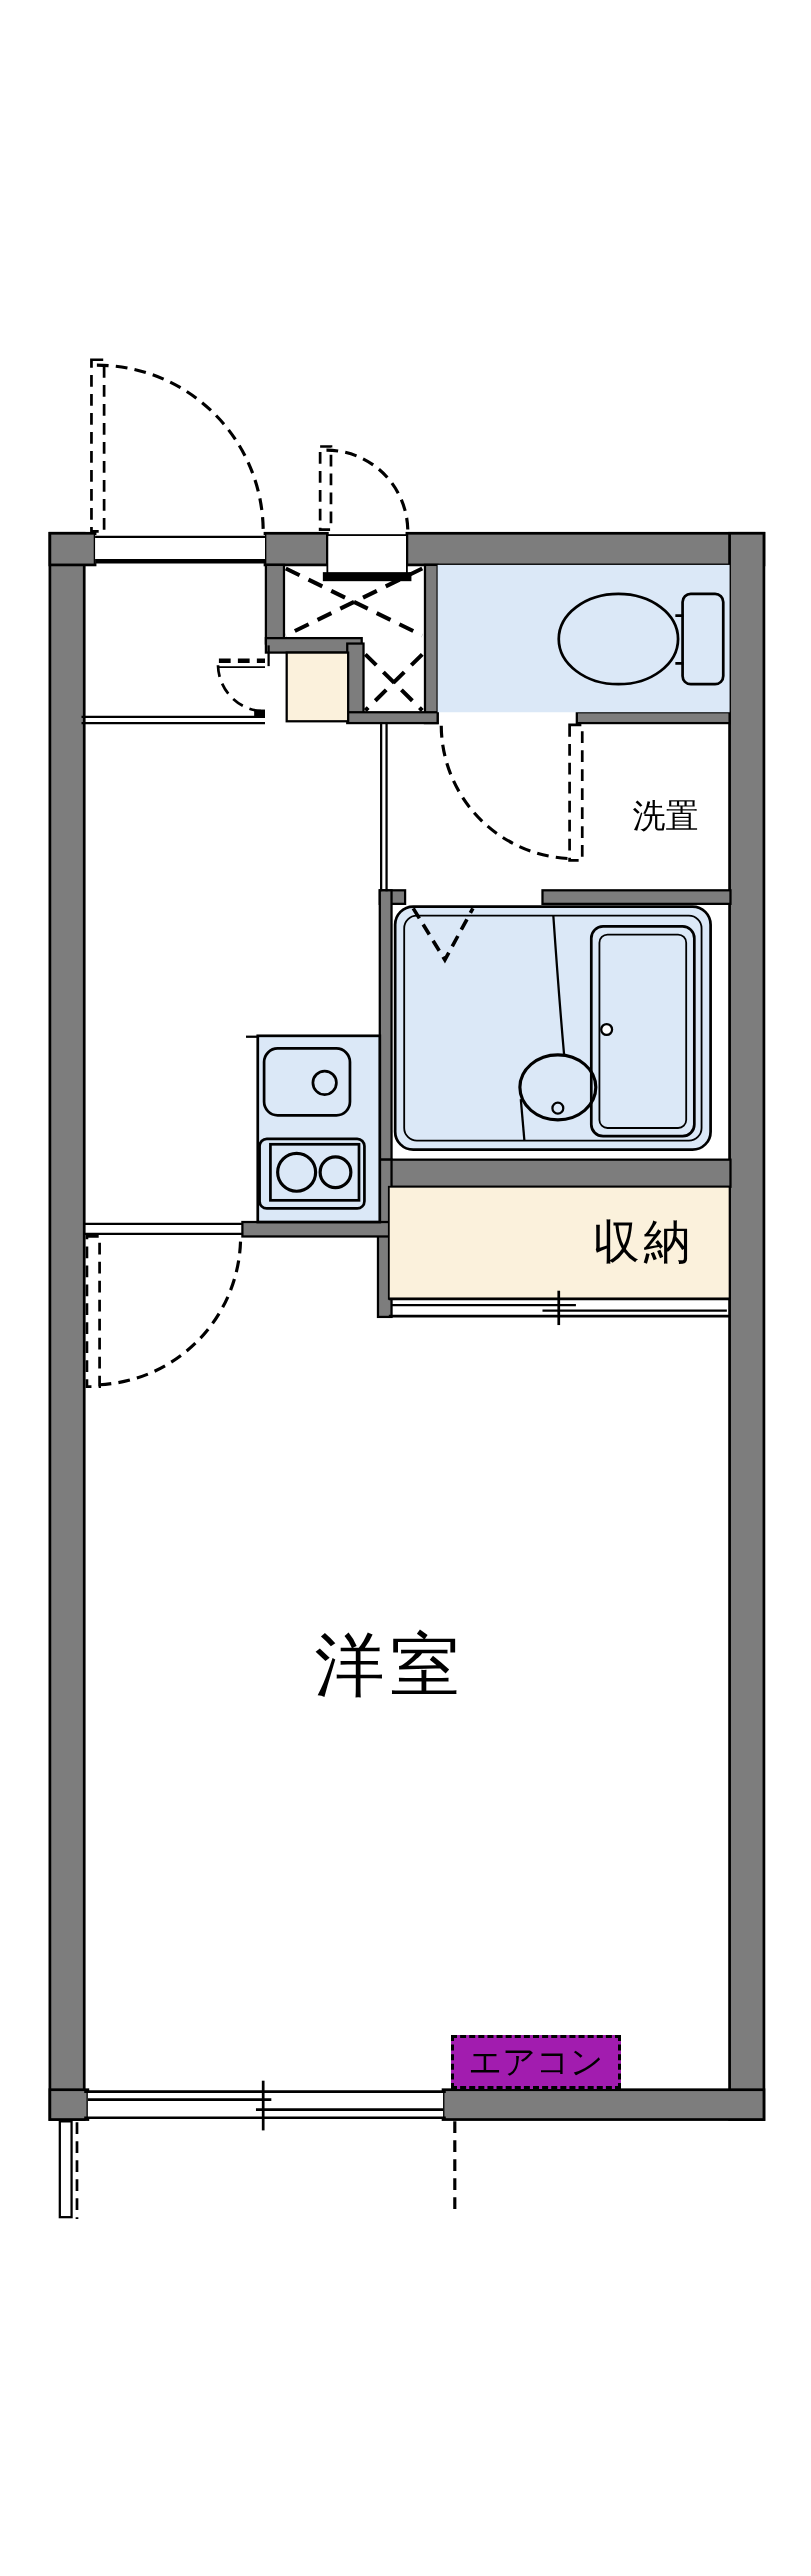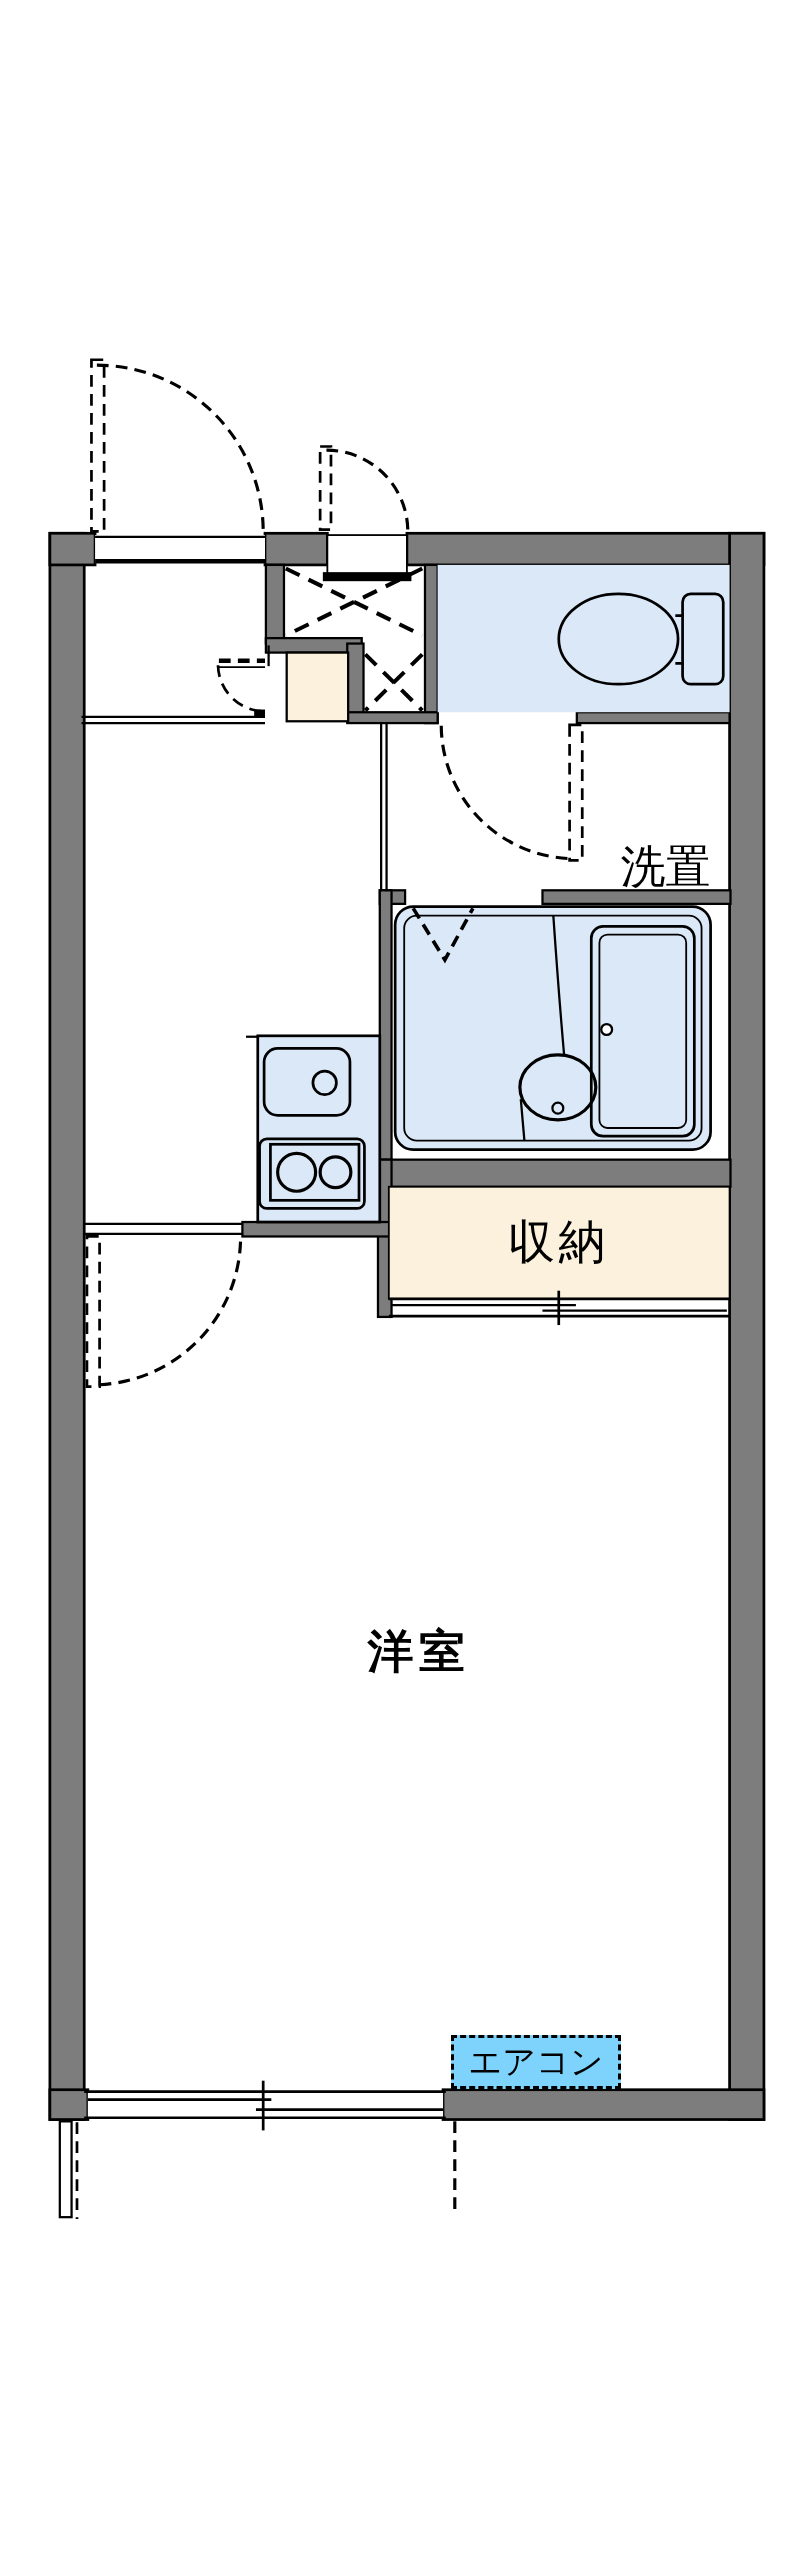--- a/index.html
+++ b/index.html
@@ -15,27 +15,27 @@
   .iwall{fill:var(--wall,#7d7d7d);stroke:var(--line,#000);stroke-width:2.5;}
   .wet{fill:var(--wet-area-fill,#dbe8f7);}
   .cream{fill:var(--storage-fill,#fbf1dc);}
   .ln{stroke:var(--line,#000);fill:none;}
   .dash{stroke:var(--line,#000);fill:none;stroke-dasharray:13 8;}
   .label{
     position:absolute;color:var(--line,#000);text-align:center;
     font-family:"Liberation Sans","DejaVu Sans",sans-serif;
     white-space:nowrap;line-height:1.15;
   }
-  #room-name{left:148px;top:1625px;width:542px;font-size:46px;letter-spacing:5.4px;font-weight:bold;}
+  #room-name{left:119px;top:1625px;width:542px;font-size:70px;letter-spacing:5.4px;}
   #room-area{left:138px;top:1716px;width:542px;font-size:50px;}
-  #closet-label{left:423px;top:1215px;width:271px;font-size:47px;letter-spacing:3.6px;}
-  #laundry-label{left:575px;top:797px;width:181px;font-size:45px;margin-top:44px;}
+  #closet-label{left:423px;top:1215px;width:271px;font-size:47px;letter-spacing:3.6px;text-align:right;}
+  #laundry-label{left:575px;top:797px;width:181px;font-size:33px;}
   #aircon-box{
     position:absolute;left:451px;top:2035px;width:170px;height:54px;
-    background:#7dd3fc;border:3.6px dashed var(--line,#000);box-sizing:border-box;
+    background:#a21caf;border:3.6px dashed var(--line,#000);box-sizing:border-box;
     display:flex;align-items:center;justify-content:center;
     font-size:33px;color:var(--line,#000);
   }
 </style>
 </head>
 <body>
 
 <div id="canvas">
 
   <svg id="plan-svg" width="812" height="2576" viewBox="0 0 898 2850">

